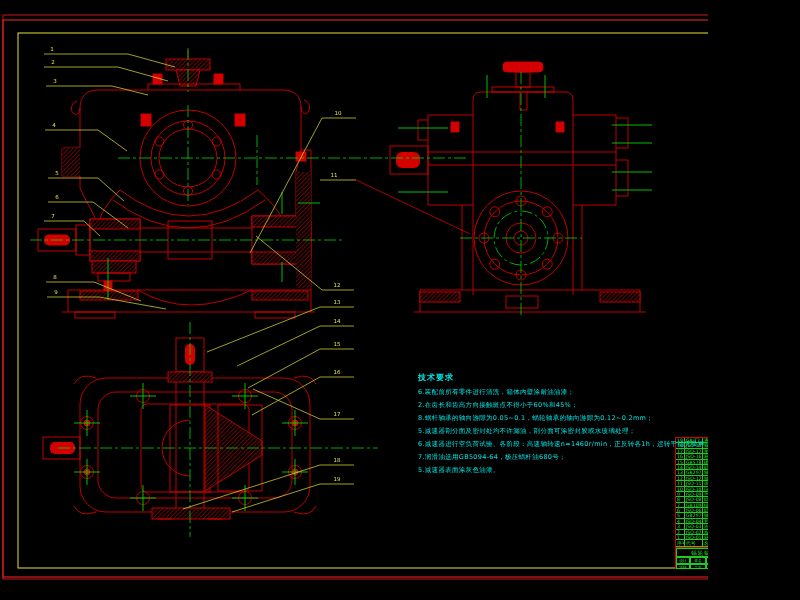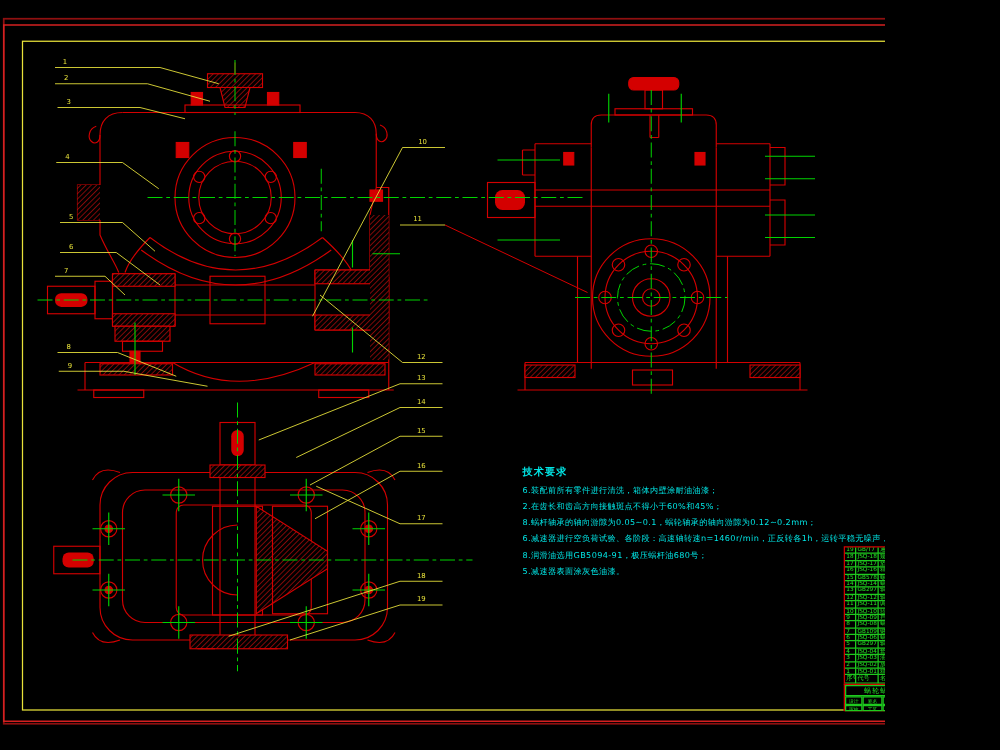--- a/index.html
+++ b/index.html
@@ -270,22 +270,23 @@
         <text x="337" y="481" fill="#e8e23a" font-size="5.5" text-anchor="middle" font-family="&quot;DejaVu Sans&quot;,sans-serif">19</text>
       </g>
 </svg>
 
 <div id="notes">
   <div class="nt">技术要求</div>
   <div id="notes-list">
         <div class="nl">6.装配前所有零件进行清洗，箱体内壁涂耐油油漆；</div>
         <div class="nl">2.在齿长和齿高方向接触斑点不得小于60%和45%；</div>
         <div class="nl">8.蜗杆轴承的轴向游隙为0.05~0.1，蜗轮轴承的轴向游隙为0.12~0.2mm；</div>
+        <div class="nl">5.减速器剖分面及密封处均不许漏油，剖分面可涂密封胶或水玻璃处理；</div>
         <div class="nl">6.减速器进行空负荷试验、各阶段：高速轴转速n=1460r/min，正反转各1h，运转平稳无噪声，温升不超过50度；</div>
-        <div class="nl">8.润滑油选用GB5094-91，极压蜗杆油680号；</div>
+        <div class="nl">7.润滑油选用GB5094-64，极压蜗杆油680号；</div>
         <div class="nl">5.减速器表面涂灰色油漆。</div>
       </div>
 </div>
 
 <div id="bom">
   <div id="bom-rows">
         <div class="bomrow">
           <div class="bomcell">19</div>
           <div class="bomcell">GB/T7</div>
           <div class="bomcell">通气器</div>

